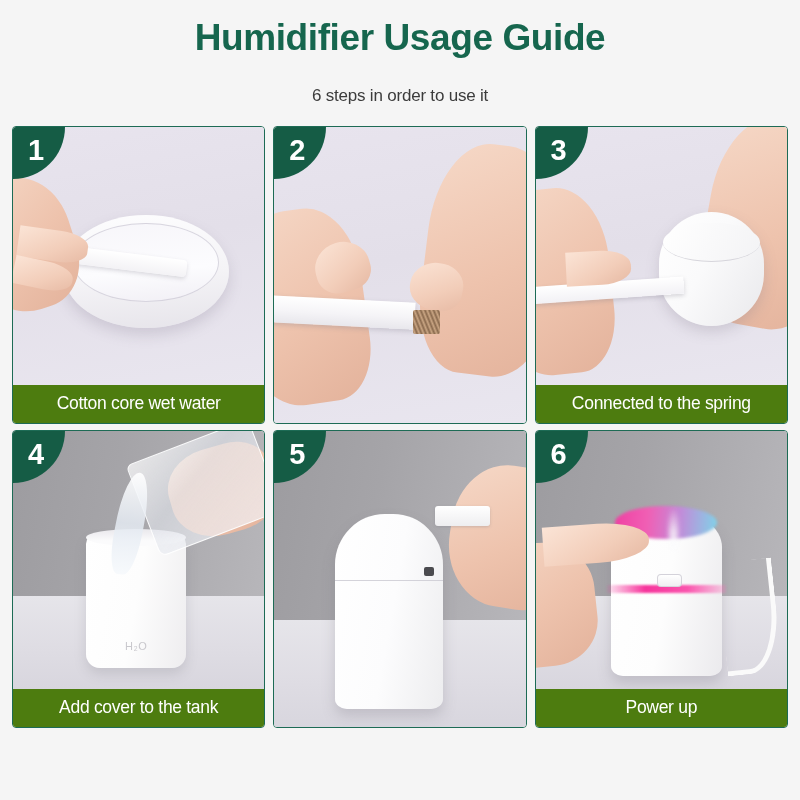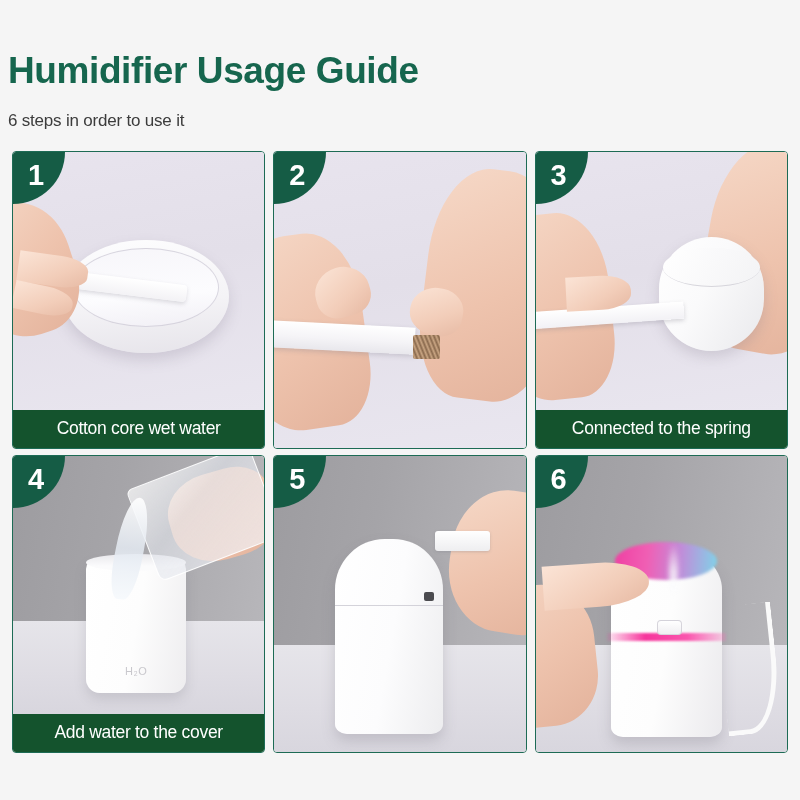--- a/index.html
+++ b/index.html
@@ -13,34 +13,34 @@
   }
 
   .page {
     width: 800px;
     height: 800px;
     position: relative;
     padding: 0 8px;
   }
 
   
-  .header { padding-top: 51px; }
+  .header { text-align: center; padding-top: 18px; }
 
   .page-title {
     font-size: 37px;
     font-weight: bold;
     color: #16664e;
     letter-spacing: -0.4px;
     line-height: 1.08;
   }
 
   .page-subtitle {
     font-size: 17px;
     color: #3c3c3c;
-    margin-top: 20px;
+    margin-top: 28px;
     letter-spacing: -0.2px;
   }
 
   
   .steps-grid {
     margin-top: 20px;
     display: grid;
     grid-template-columns: repeat(3, 1fr);
     grid-template-rows: repeat(2, 298px);
     gap: 6px 8px;
@@ -76,21 +76,21 @@
     display: flex;
     align-items: center;
     justify-content: center;
     padding-right: 6px;
     padding-bottom: 5px;
     z-index: 9;
   }
 
   .caption {
     flex: 0 0 38px;
-    background: #14532d;
+    background: #4d7c0f;
     color: #ffffff;
     font-size: 17.5px;
     display: flex;
     align-items: center;
     justify-content: center;
     letter-spacing: -0.3px;
     text-align: right;
   }
 
   
@@ -518,21 +518,21 @@
           <div class="tank-4">
             <div class="tank-4-rim"></div>
             <div class="tank-4-label">H₂O</div>
           </div>
           <div class="pour-4"></div>
           <div class="hand-4 skin"></div>
           <div class="glass-4"></div>
         </div>
         <div class="badge">4</div>
       </div>
-      <div class="caption">Add water to the cover</div>
+      <div class="caption">Add cover to the tank</div>
     </div>
 
     <div class="step-card">
       <div class="photo">
         <div class="scene">
           <div class="wall-gray"></div>
           <div class="table-light"></div>
           <div class="unit-5">
             <div class="unit-5-seam"></div>
             <div class="port-5"></div>
@@ -554,16 +554,17 @@
             <div class="mist-6"></div>
             <div class="glow-band"></div>
             <div class="button-6"></div>
           </div>
           <div class="cable-6"></div>
           <div class="hand-6 skin"></div>
           <div class="finger-6 skin-l"></div>
         </div>
         <div class="badge">6</div>
       </div>
+      <div class="caption">Power up</div>
     </div>
 
   </div>
 </div>
 
 </body></html>

